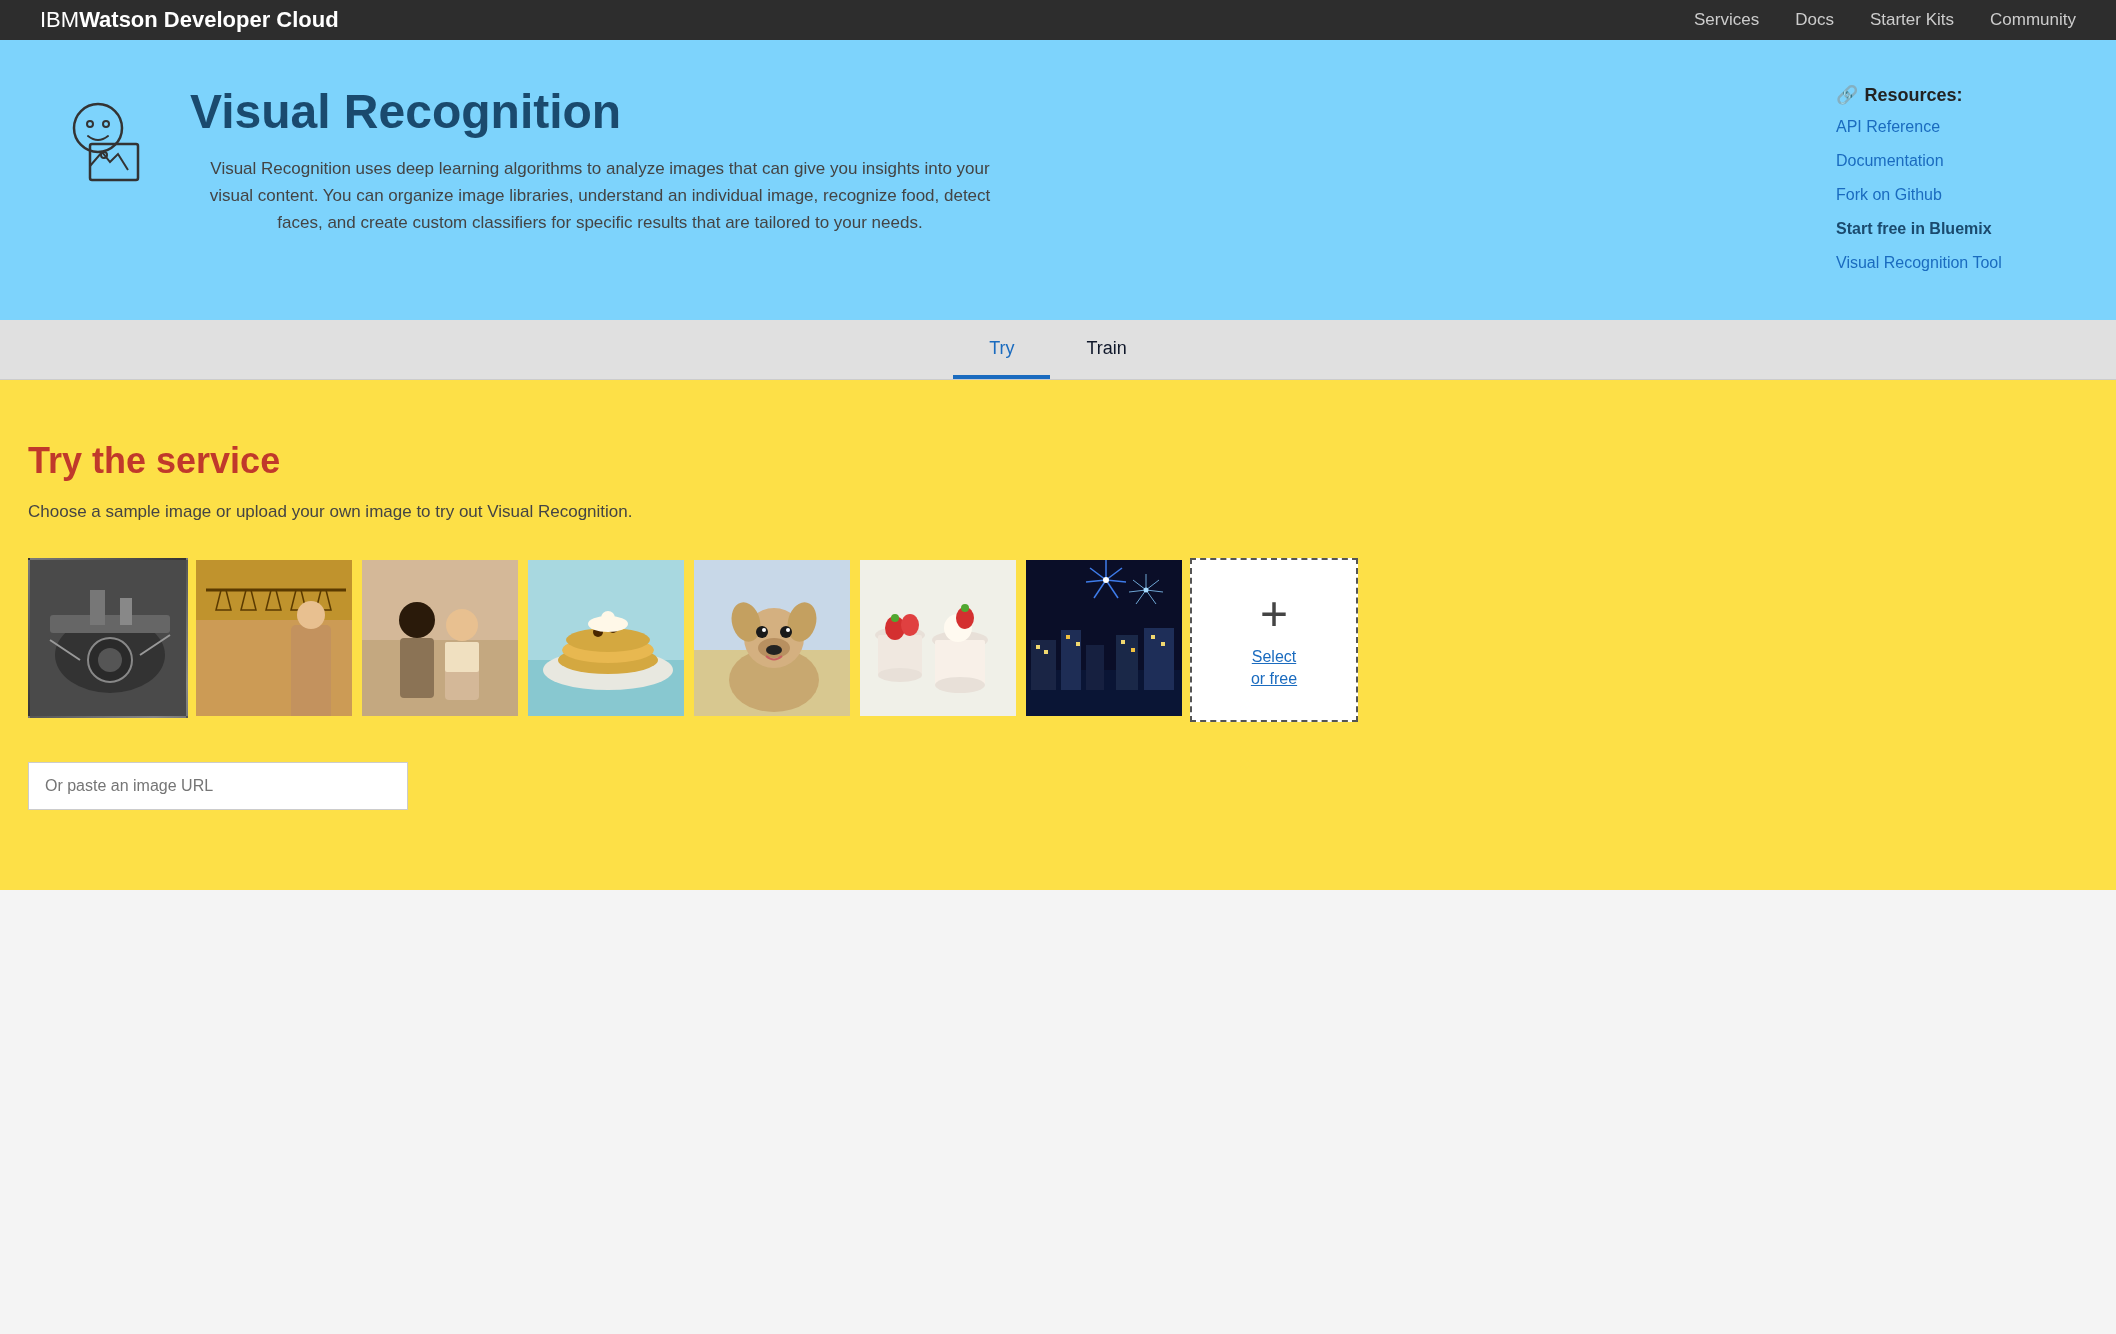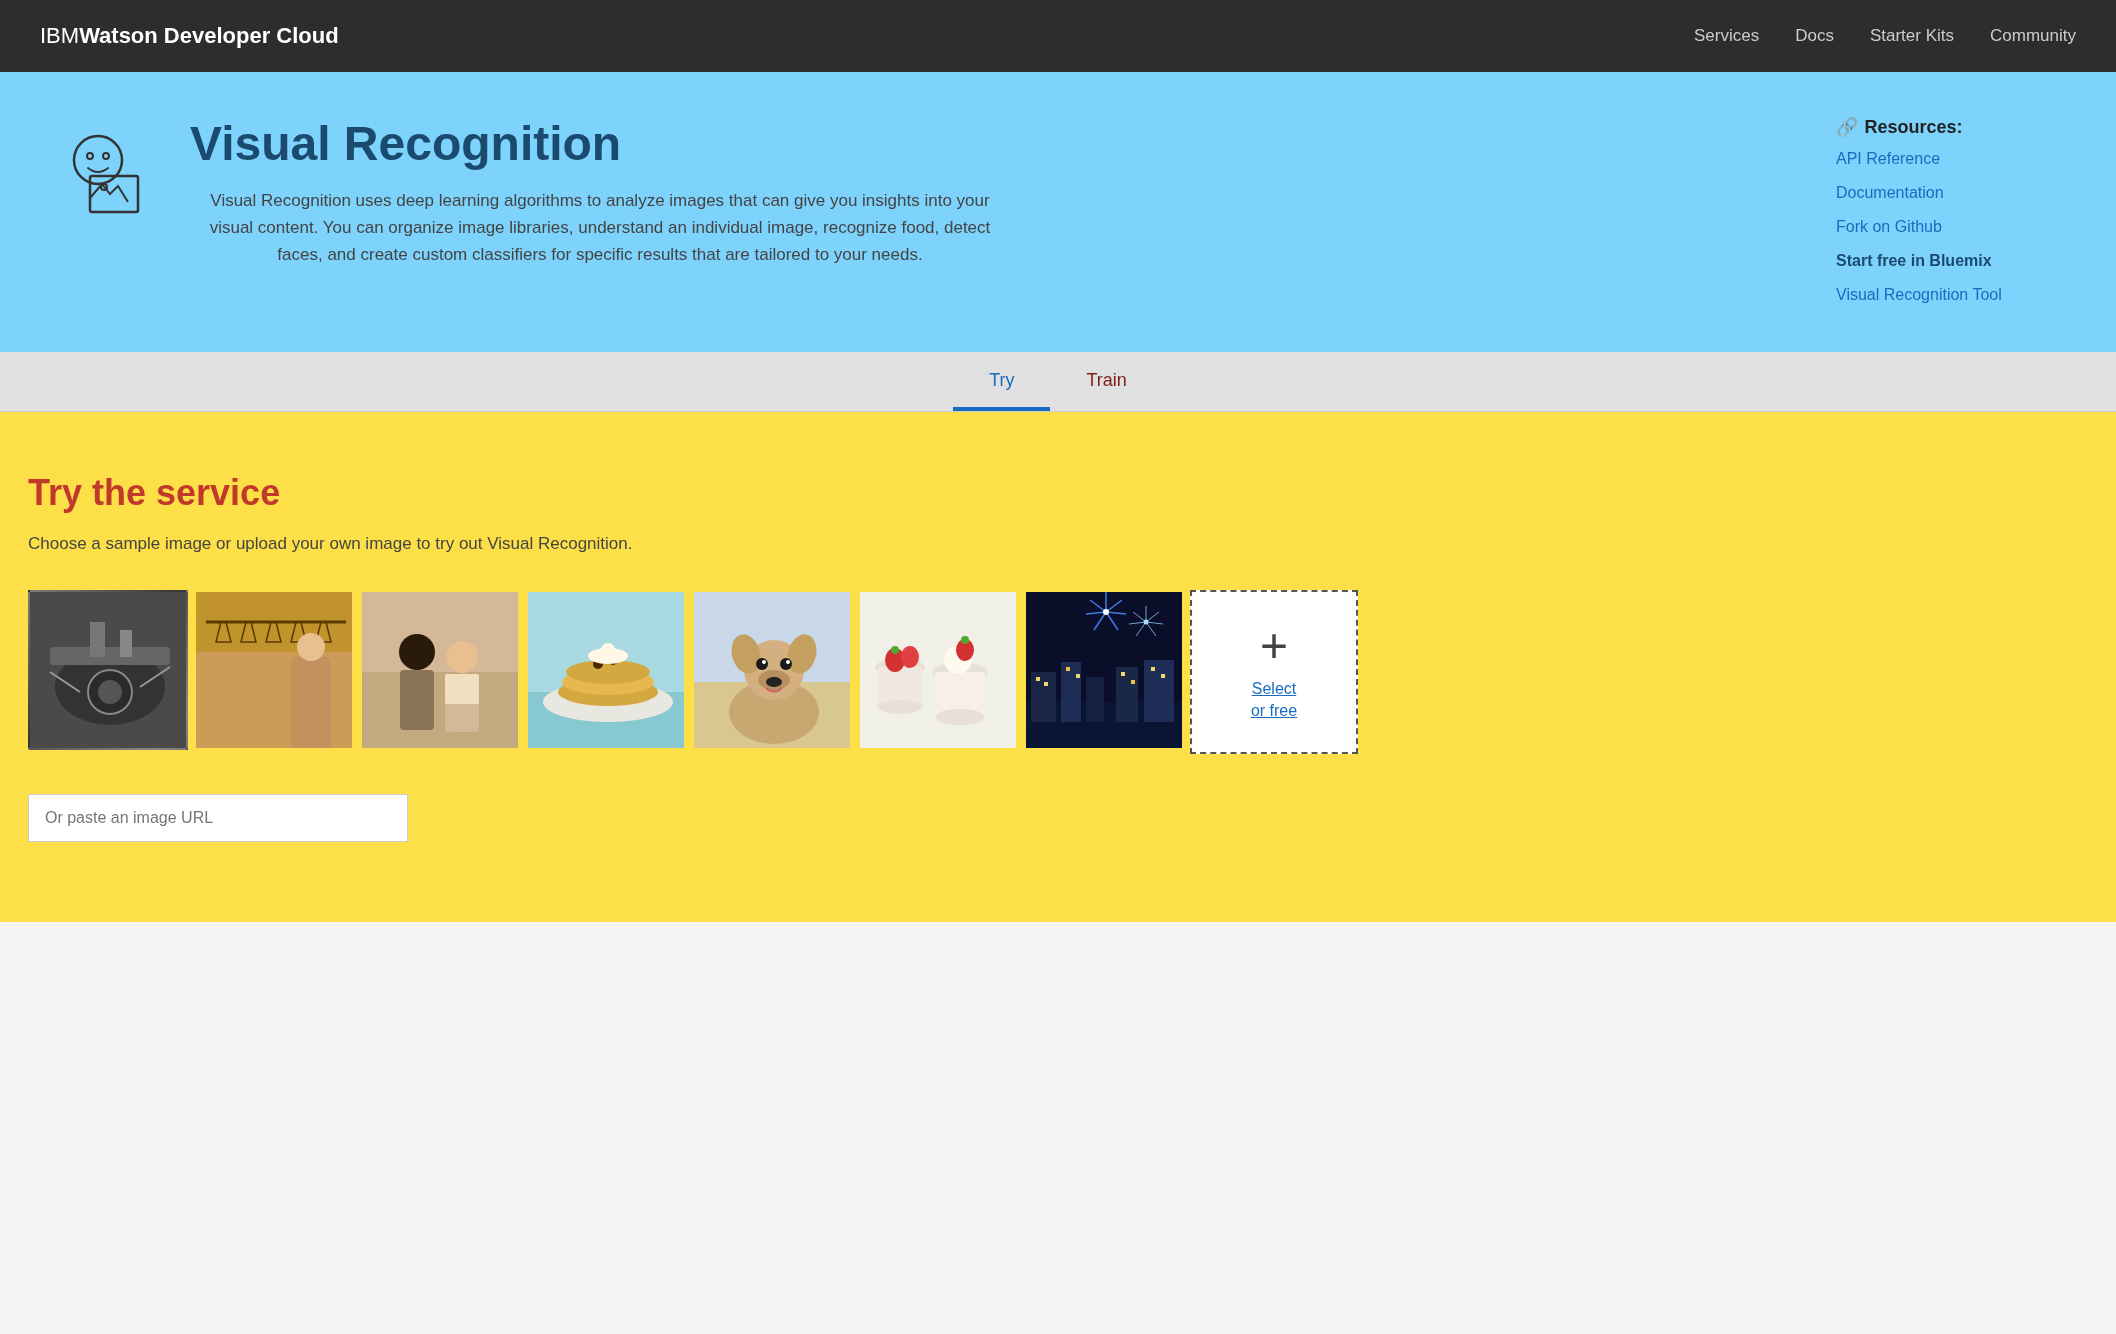--- a/index.html
+++ b/index.html
@@ -5,21 +5,21 @@
     * { box-sizing: border-box; margin: 0; padding: 0; }
     body { font-family: 'Helvetica Neue', Helvetica, Arial, sans-serif; background: #f4f4f4; color: #333; }
 
     
     .navbar {
       background: #2d2d2d;
       display: flex;
       align-items: center;
       justify-content: space-between;
       padding: 0 40px;
-      height: 72px;
+      height: 40px;
     }
     .navbar-brand {
       color: #fff;
       font-size: 22px;
       font-weight: 300;
       letter-spacing: 0;
     }
     .navbar-brand strong { font-weight: 700; }
     .navbar-links {
       display: flex;
@@ -95,21 +95,21 @@
       justify-content: center;
       align-items: flex-end;
       gap: 0;
       height: 60px;
       border-bottom: 1px solid #ccc;
     }
     .tab-item {
       padding: 16px 36px;
       font-size: 18px;
       cursor: pointer;
-      color: #7f1d1d;
+      color: #0f172a;
       border-bottom: 4px solid transparent;
       transition: color 0.2s;
     }
     .tab-item.active {
       color: #1a6bbf;
       border-bottom: 4px solid #1a6bbf;
       font-weight: 500;
     }
 
     

